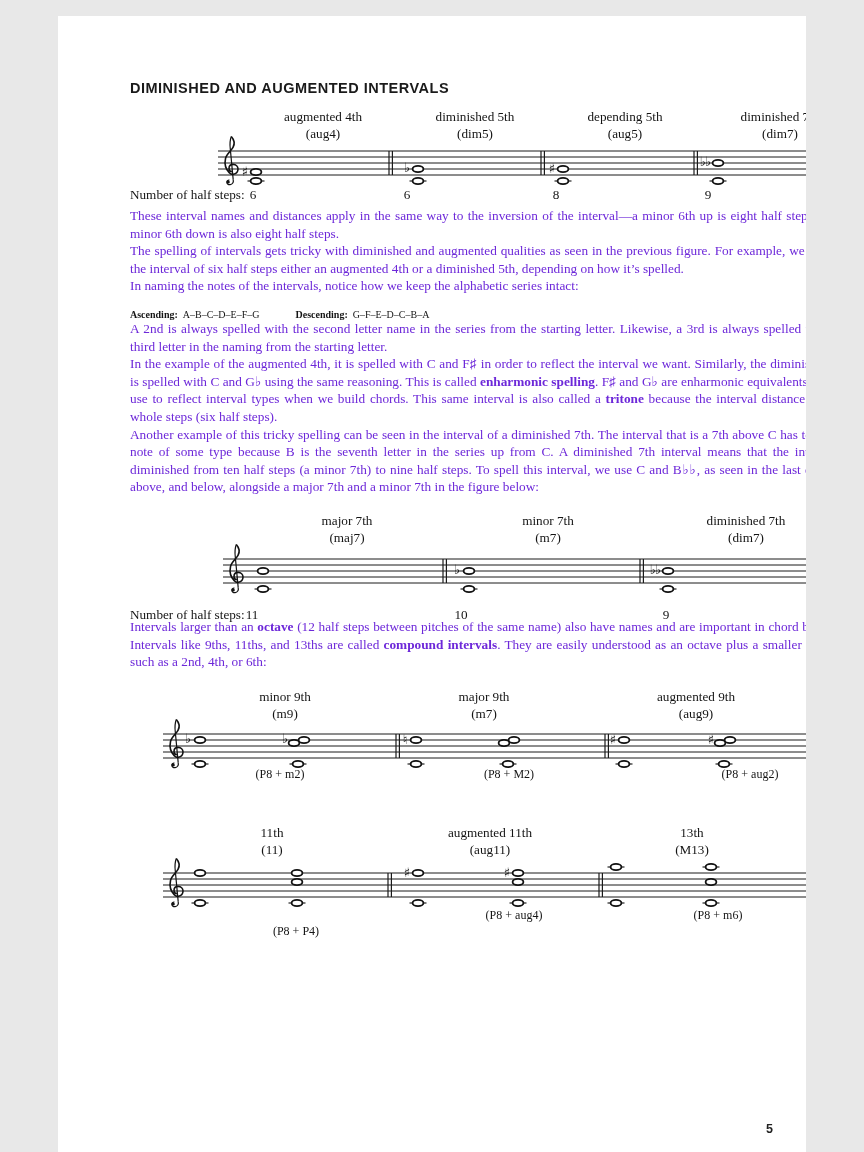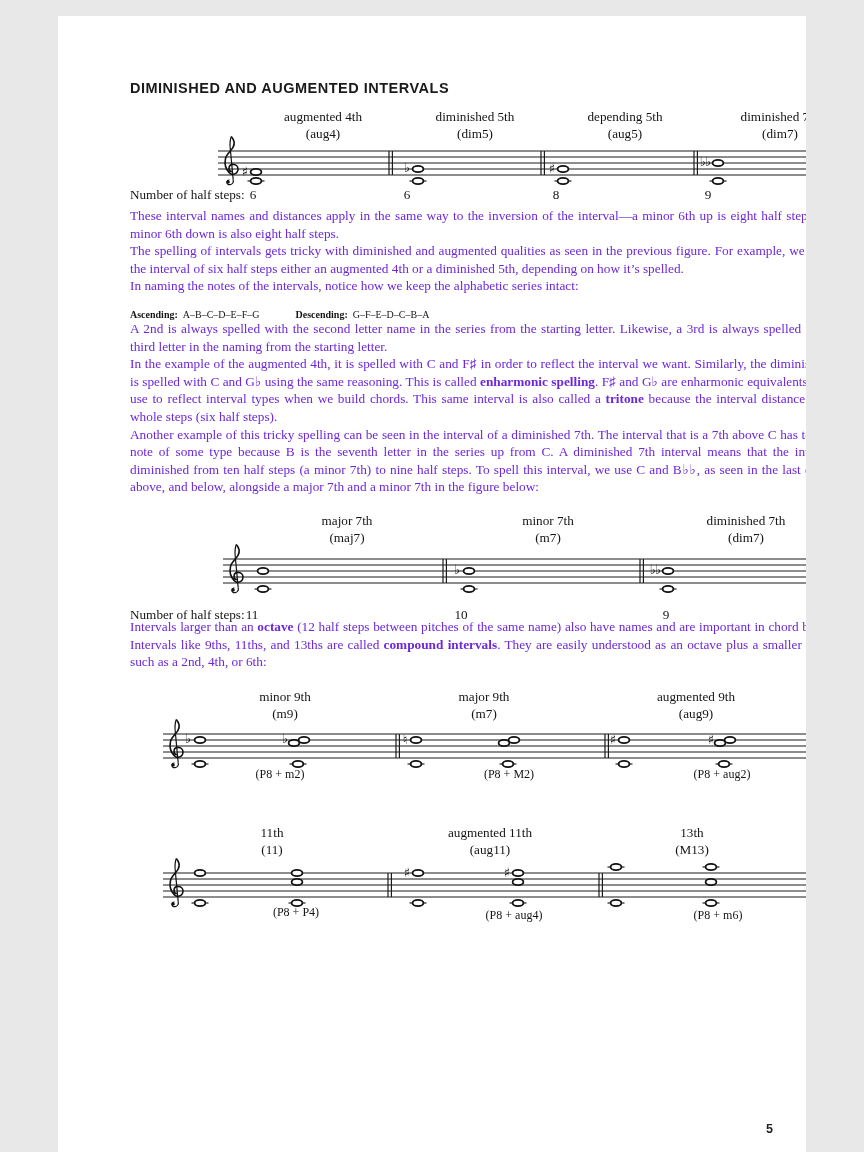--- a/index.html
+++ b/index.html
@@ -260,21 +260,21 @@
         <ellipse class="note" cx="567" cy="16" rx="5.4" ry="3.1"></ellipse>
         <line class="ledger" x1="552.5" y1="40" x2="569.5" y2="40"></line>
         <ellipse class="note" cx="561" cy="40" rx="5.4" ry="3.1"></ellipse>
       </g>
       <line class="bar" x1="645" y1="10" x2="645" y2="34"></line>
           <line class="bar-thick" x1="649.5" y1="10" x2="649.5" y2="34"></line>
     </svg>
 
     <div class="formula" style="left:150px;top:79px">(P8 + m2)</div>
     <div class="formula" style="left:379px;top:79px">(P8 + M2)</div>
-    <div class="formula" style="left:592px;top:79px">(P8 + aug2)</div>
+    <div class="formula" style="left:620px;top:79px">(P8 + aug2)</div>
   </div>
 
   <div class="figure fig4 mt37">
     <div class="flabel" style="left:142px">
       <div>11th</div>
       <div>(11)</div>
     </div>
     <div class="flabel" style="left:360px">
       <div>augmented 11th</div>
       <div>(aug11)</div>
@@ -323,21 +323,21 @@
         <line class="ledger" x1="539.5" y1="4" x2="556.5" y2="4"></line>
         <ellipse class="note" cx="548" cy="4" rx="5.4" ry="3.1"></ellipse>
         <ellipse class="note" cx="548" cy="19" rx="5.4" ry="3.1"></ellipse>
         <line class="ledger" x1="539.5" y1="40" x2="556.5" y2="40"></line>
         <ellipse class="note" cx="548" cy="40" rx="5.4" ry="3.1"></ellipse>
       </g>
       <line class="bar" x1="645" y1="10" x2="645" y2="34"></line>
           <line class="bar-thick" x1="649.5" y1="10" x2="649.5" y2="34"></line>
     </svg>
 
-    <div class="formula" style="left:166px;top:81px">(P8 + P4)</div>
+    <div class="formula" style="left:166px;top:100px">(P8 + P4)</div>
     <div class="formula" style="left:384px;top:84px">(P8 + aug4)</div>
     <div class="formula" style="left:588px;top:84px">(P8 + m6)</div>
   </div>
 
 </div>
 
 <div class="page-num">5</div>
 </div>
 
 </body></html>

